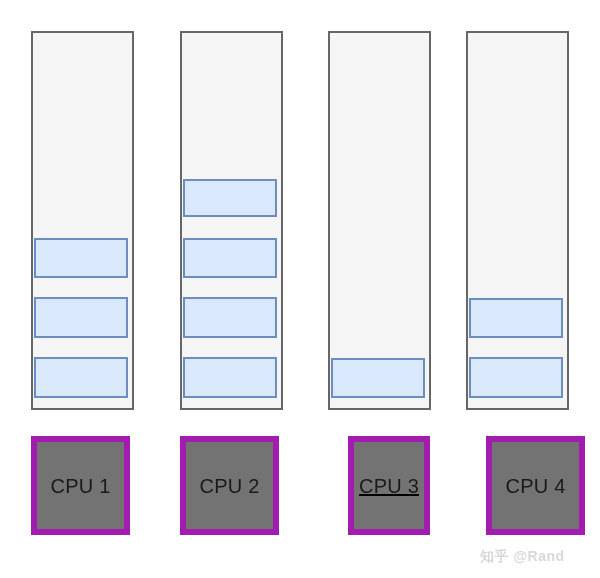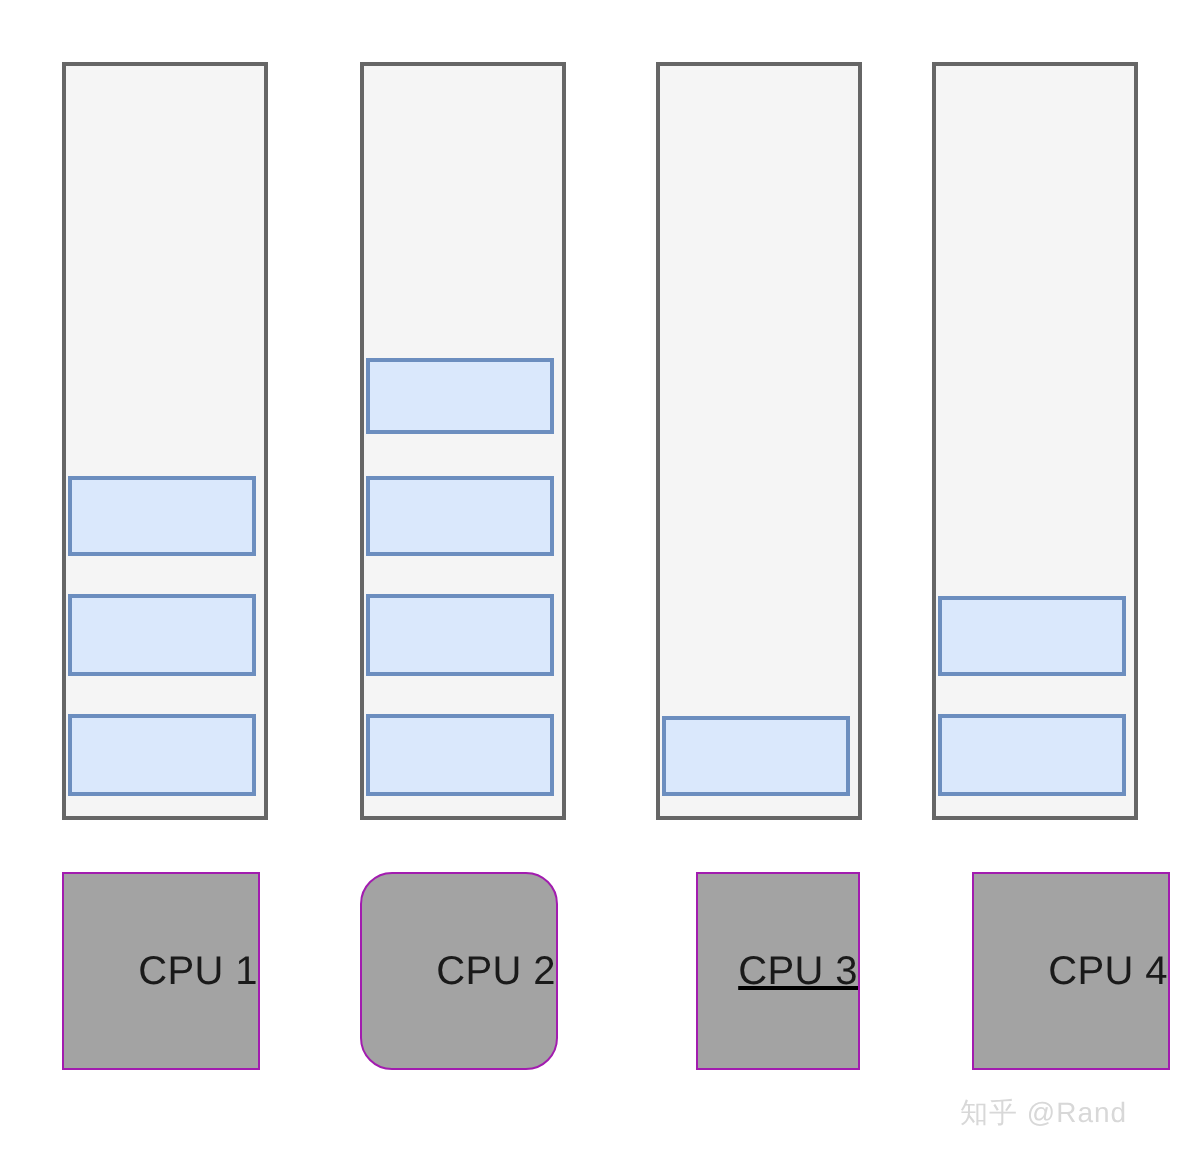--- a/index.html
+++ b/index.html
@@ -27,41 +27,42 @@
   }
   .task-block {
     position: absolute;
     box-sizing: border-box;
     background: #dae8fc;
     border: 2px solid #6c8ebf;
   }
   .cpu-box {
     position: absolute;
     box-sizing: border-box;
-    background: #a3a3a3;
-    border: 1px solid #a21caf;
+    background: #737373;
+    border: 6px solid #a21caf;
     display: flex;
     align-items: center;
-    justify-content: flex-end;
+    justify-content: center;
   }
   .cpu-label {
     font-family: "Liberation Sans", sans-serif;
     font-size: 20px;
     color: #1a1a1a;
     line-height: 1;
     letter-spacing: 0.2px;
     white-space: nowrap;
   }
   .watermark {
     position: absolute;
     font-family: "Liberation Sans", sans-serif;
     font-size: 14px;
     color: #d8d8d8;
     white-space: nowrap;
     letter-spacing: 0.5px;
+    font-weight: bold;
   }
 </style>
 </head>
 <body>
 
 <div id="canvas">
 
   <div class="queue-column" style="left:31px; top:31px; width:103px; height:379px;"></div>
   <div class="task-block" style="left:34px; top:238px; width:94px; height:40px;"></div>
   <div class="task-block" style="left:34px; top:297px; width:94px; height:41px;"></div>
@@ -76,21 +77,21 @@
   <div class="queue-column" style="left:328px; top:31px; width:103px; height:379px;"></div>
   <div class="task-block" style="left:331px; top:358px; width:94px; height:40px;"></div>
 
   <div class="queue-column" style="left:466px; top:31px; width:103px; height:379px;"></div>
   <div class="task-block" style="left:469px; top:298px; width:94px; height:40px;"></div>
   <div class="task-block" style="left:469px; top:357px; width:94px; height:41px;"></div>
 
   <div class="cpu-box" style="left:31px; top:436px; width:99px; height:99px;">
     <span class="cpu-label">CPU 1</span>
   </div>
-  <div class="cpu-box" style="left:180px; top:436px; width:99px; height:99px;border-radius:16px;">
+  <div class="cpu-box" style="left:180px; top:436px; width:99px; height:99px;">
     <span class="cpu-label">CPU 2</span>
   </div>
   <div class="cpu-box" style="left:348px; top:436px; width:82px; height:99px;text-decoration:underline;">
     <span class="cpu-label">CPU 3</span>
   </div>
   <div class="cpu-box" style="left:486px; top:436px; width:99px; height:99px;">
     <span class="cpu-label">CPU 4</span>
   </div>
 
   <div class="watermark" style="left:480px; top:548px;">知乎 @Rand</div>

